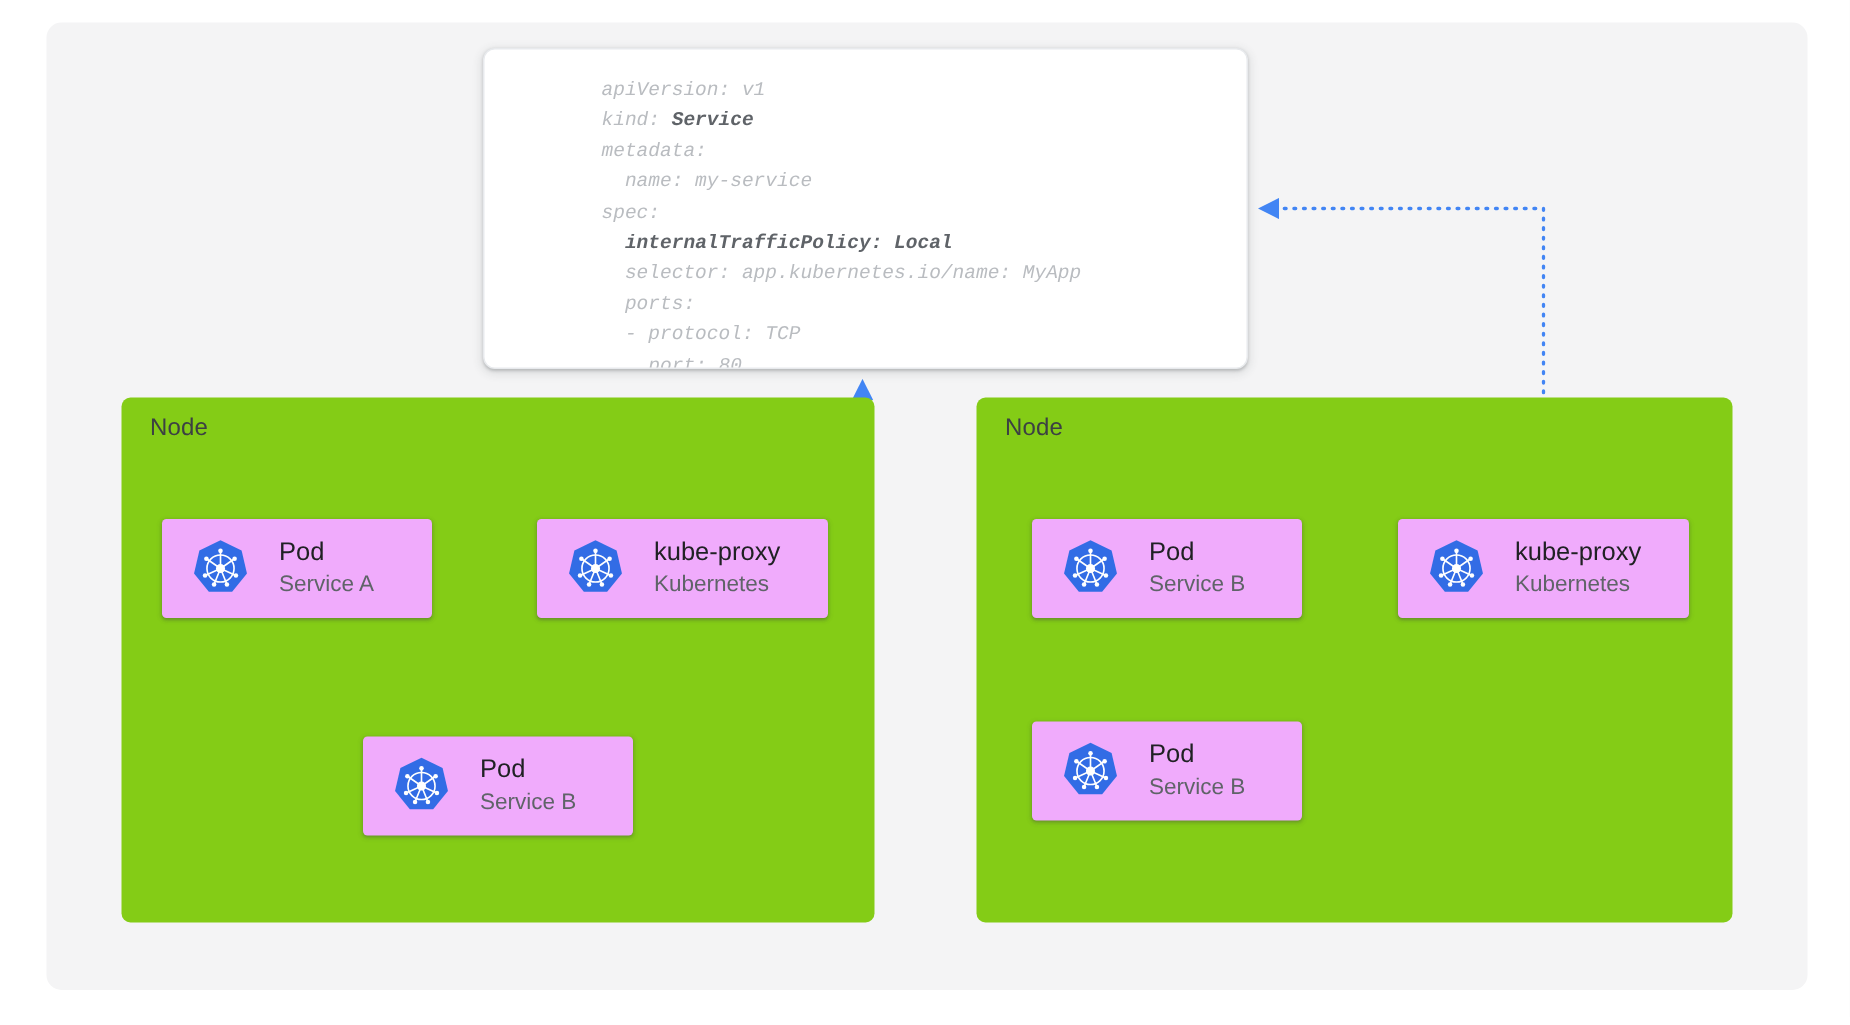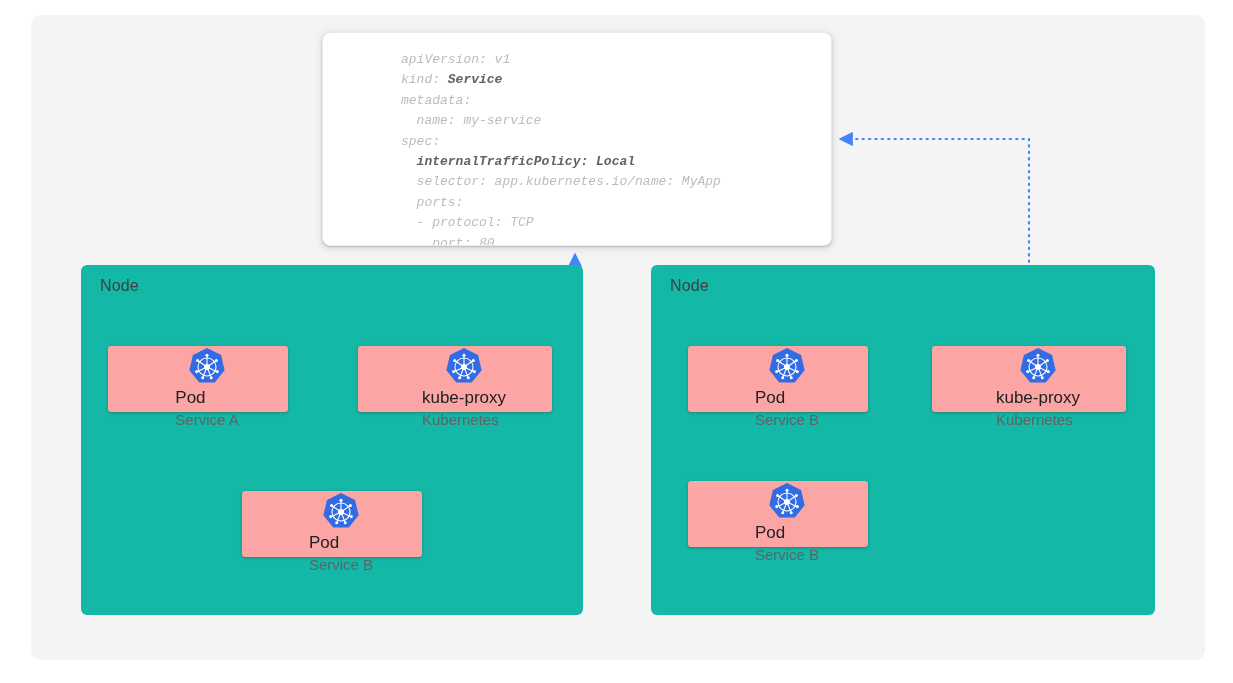--- a/index.html
+++ b/index.html
@@ -30,43 +30,42 @@
     position: absolute;
     left: 0;
     top: 0;
     width: 1233px;
     height: 683px;
     pointer-events: none;
   }
   
   .node-box {
     position: absolute;
-    background: #14b8a6;
+    background: #84cc16;
     border-radius: 6px;
   }
   #node-left  { left: 81px;  top: 265px; width: 502px; height: 350px; }
   #node-right { left: 651px; top: 265px; width: 504px; height: 350px; }
   .node-label {
     position: absolute;
     left: 19px;
     top: 12px;
     font-size: 16px;
     color: #3c4043;
     letter-spacing: .1px;
   }
   
   .card {
     position: absolute;
-    background: #fca5a5;
+    background: #f0abfc;
     border-radius: 3px;
     box-shadow: 0 1px 2px rgba(60,64,67,.30), 0 1px 3px 1px rgba(60,64,67,.12);
     display: flex;
     align-items: center;
     box-sizing: border-box;
-    flex-direction: column;
   }
   .card .k8s-logo {
     flex: 0 0 auto;
     margin-left: 18px;
     width: 42px;
     height: 42px;
   }
   .card .card-text {
     margin-left: 18px;
     display: flex;

